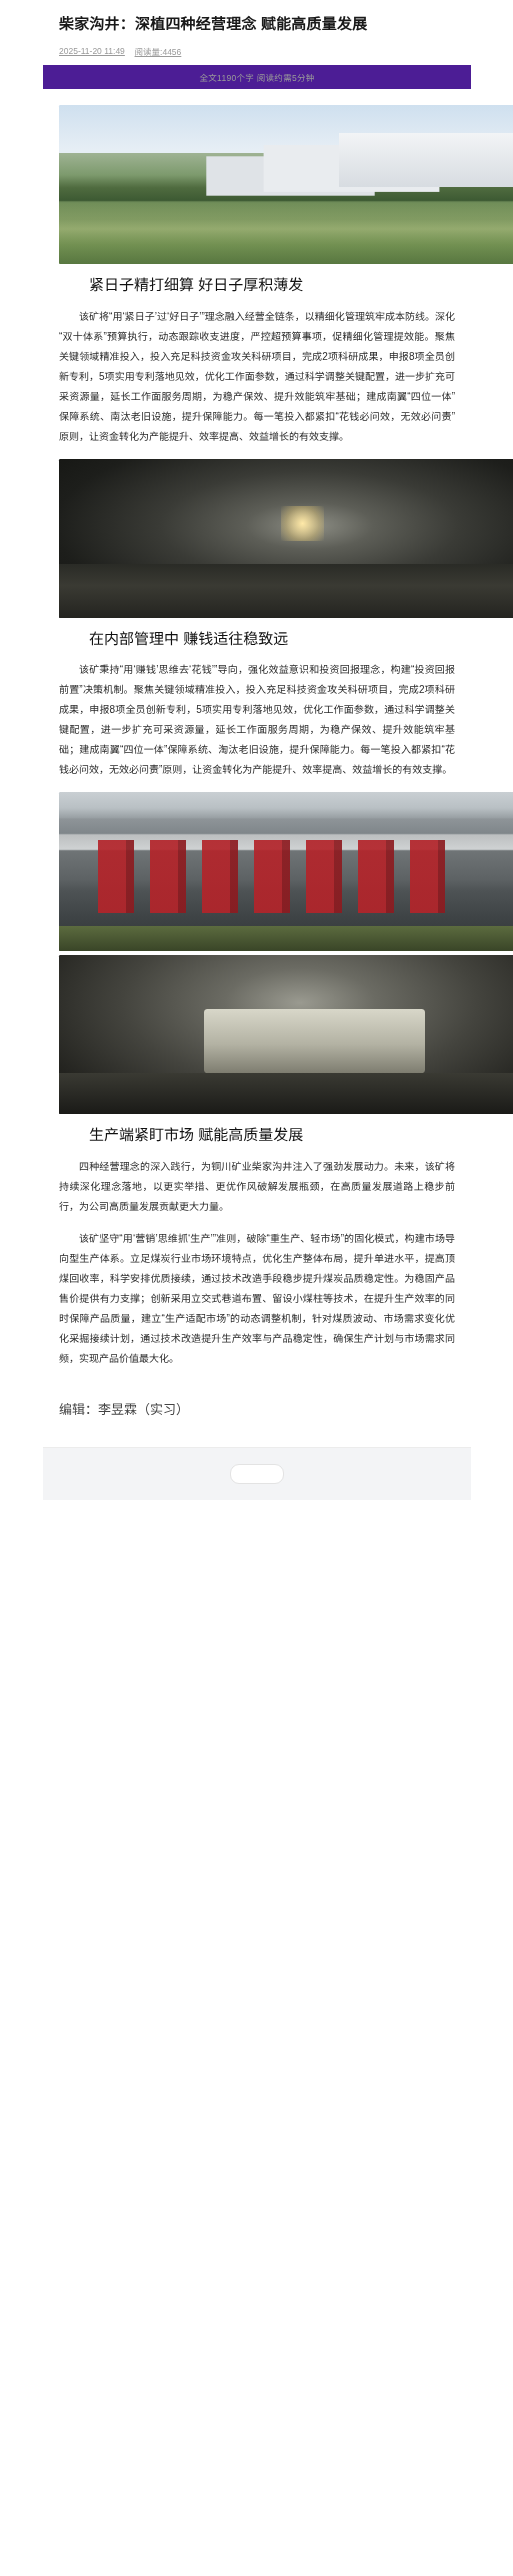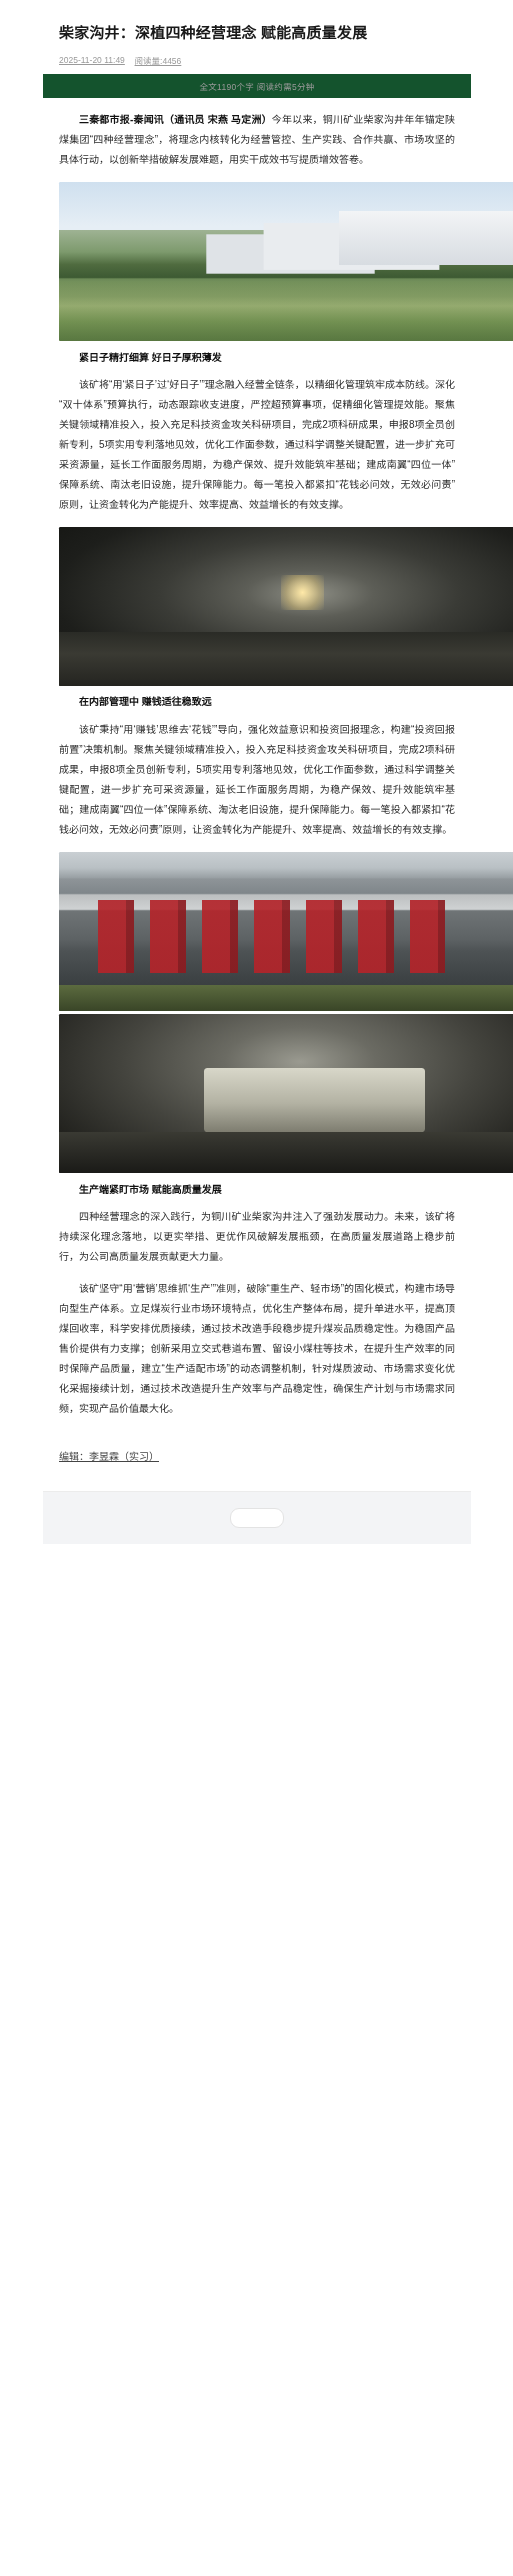--- a/index.html
+++ b/index.html
@@ -3,21 +3,21 @@
 <meta charset="utf-8">
 <style>
   html,body{margin:0;padding:0;}
   body{
     width:514px;
     background:#ffffff;
     font-family:"Liberation Sans","DejaVu Sans",sans-serif;
     color:#222;
     -webkit-font-smoothing:antialiased;
   }
-  .page{width:428px;margin:9px auto;position:relative;background:#fff;}
+  .page{width:428px;margin:0 auto;position:relative;background:#fff;}
 
   
   .article-header{padding:13.3px 16px 0 16px;}
   .article-title{
     font-size:15px;
     line-height:1.45;
     font-weight:bold;
     color:#1a1a1a;
     letter-spacing:0.2px;
     margin:0 0 9.7px 0;
@@ -28,43 +28,43 @@
     gap:9.7px;
     font-size:8.5px;
     color:#9a9a9a;
     margin-bottom:8.5px;
     text-decoration:underline;
   }
   .meta-date{color:#9a9a9a;}
   .meta-views{color:#9a9a9a;text-align:right;}
 
   .readbar{
-    background:#14532d;
+    background:#4c1d95;
     color:#9a9a9a;
     font-size:8.5px;
     text-align:center;
     padding:6px 0;
     margin:0 0 0 0;
     letter-spacing:0.3px;
   }
 
   
   .content{padding:12px 16px 0 16px;}
   p.para{
     font-size:10px;
     line-height:2.0;
     color:#2b2b2b;
     margin:0 0 12px 0;
     text-align:justify;
     text-indent:2em;
   }
   p.para .lead{font-weight:bold;color:#111;}
   .section-title{
-    font-size:10px;
-    font-weight:bold;
+    font-size:15px;
+    font-weight:normal;
     color:#111;
     margin:7.3px 0 8.5px 0;
     text-indent:2em;
     line-height:1.8;
   }
   .figure{margin:3.6px 0 3.6px 0;}
   .figure .img{
     width:482px;
     height:159px;
     display:block;
@@ -132,24 +132,23 @@
     box-shadow:0 6px 0 -1.2px rgba(0,0,0,.35);
   }
   .img.loader:after{
     content:"";position:absolute;left:0;bottom:0;width:100%;height:26%;
     background:linear-gradient(180deg,#3a3a33,#1a1a17);
   }
 
   
   .credits{
     padding:16px 16px 6px 16px;
-    font-size:10px;
+    font-size:13px;
     line-height:2.0;
     color:#444;
-    text-decoration:underline;
   }
   .credits .line{margin:0;}
   .credits .label{color:#444;}
   .credits .value{color:#444;}
 
   .footer-bar{
     margin-top:18px;
     height:52px;
     background:#f3f4f6;
     border-top:0.6px solid #ececec;
@@ -172,23 +171,20 @@
     <div class="meta-row">
       <span class="meta-date">2025-11-20 11:49</span>
       <span class="meta-views">阅读量:4456</span>
     </div>
   </div>
 
   <div class="readbar">全文1190个字 阅读约需5分钟</div>
 
   <div class="content">
 
-    <p class="para">
-      <span class="lead">三秦都市报-秦闻讯（通讯员 宋燕 马定洲）</span><span>今年以来，铜川矿业柴家沟井年年锚定陕煤集团“四种经营理念”，将理念内核转化为经营管控、生产实践、合作共赢、市场攻坚的具体行动，以创新举措破解发展难题，用实干成效书写提质增效答卷。</span>
-    </p>
 
     <div class="figure">
       <div class="img plant"></div>
     </div>
     <div class="section-title">紧日子精打细算 好日子厚积薄发</div>
     <p class="para">该矿将“用‘紧日子’过‘好日子’”理念融入经营全链条，以精细化管理筑牢成本防线。深化“双十体系”预算执行，动态跟踪收支进度，严控超预算事项，促精细化管理提效能。聚焦关键领域精准投入，投入充足科技资金攻关科研项目，完成2项科研成果，申报8项全员创新专利，5项实用专利落地见效，优化工作面参数，通过科学调整关键配置，进一步扩充可采资源量，延长工作面服务周期，为稳产保效、提升效能筑牢基础；建成南翼“四位一体”保障系统、南汰老旧设施，提升保障能力。每一笔投入都紧扣“花钱必问效，无效必问责”原则，让资金转化为产能提升、效率提高、效益增长的有效支撑。</p>
 
     <div class="figure">
       <div class="img tunnel"></div>
     </div>

